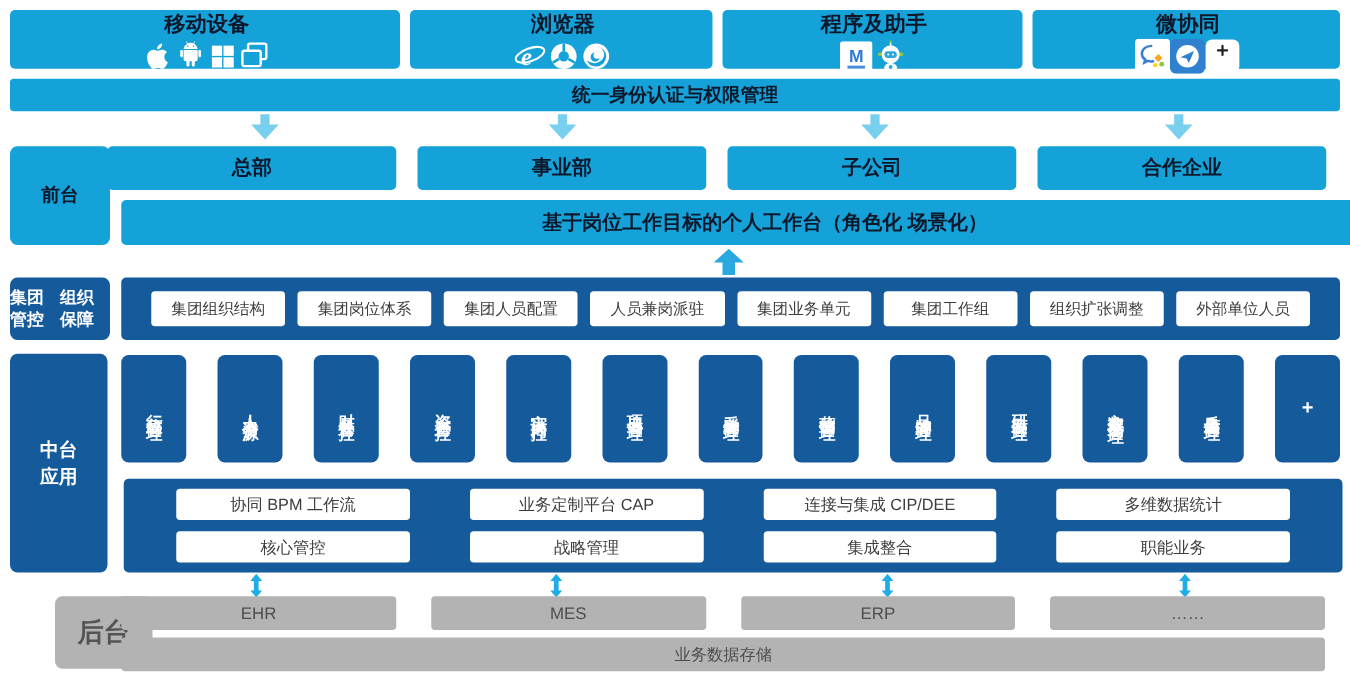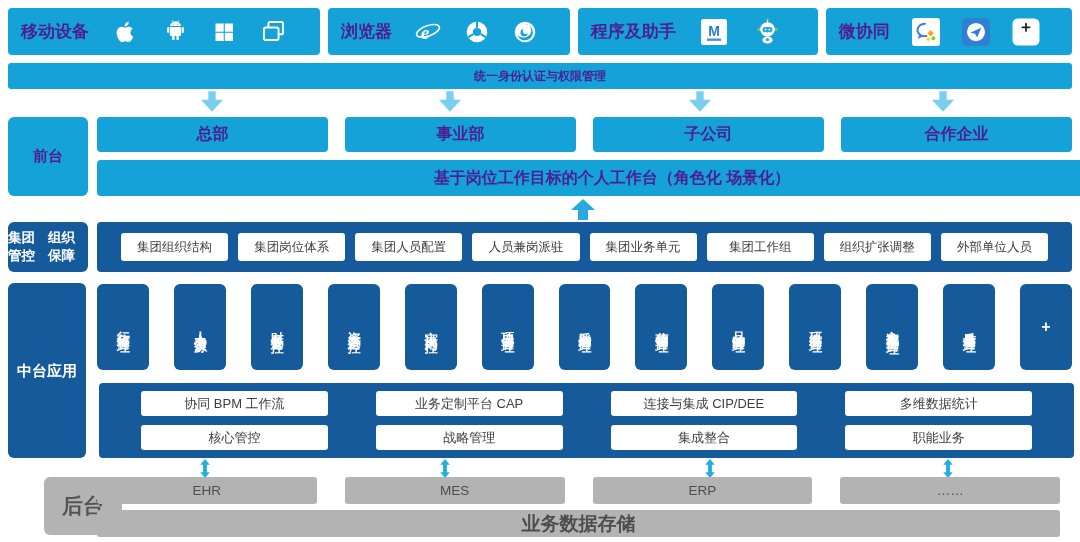--- a/index.html
+++ b/index.html
@@ -1,72 +1,72 @@
 <!DOCTYPE html>
 <html><head>
 <meta charset="utf-8">
 <style>
   html,body { margin:0; padding:0; background:#fff; }
   .canvas { position:relative; width:1080px; height:542px; background:#fff;
             font-family:"Liberation Sans", sans-serif; overflow:hidden; }
   .abs { position:absolute; box-sizing:border-box; }
-  .cyan { background:#14a2d8; color:#4c1d95; }
+  .cyan { background:#14a2d8; color:#0f172a;flex-direction:column; }
   .blue { background:#155a9b; color:#fff; }
   .grayb { background:#b3b3b3; color:#4d4d4d; }
   .center { display:flex; align-items:center; justify-content:center; }
 
   
   .access-row { left:8px; top:8px; width:1064px; height:47px; display:flex; gap:8px; }
   .access-group { border-radius:4px; display:flex; align-items:center; padding:0 10px 0 13px; }
   .access-label { font-weight:bold; font-size:17px; white-space:nowrap; }
   .access-icons { flex:1; display:flex; align-items:center; justify-content:space-evenly; }
   .w1{width:317px;} .w2{width:240px;} .w3{width:238px;} .w4{width:245px;}
 
   .identity-bar { left:8px; top:63px; width:1064px; height:26px; border-radius:3px;
-                  font-weight:bold; font-size:12px; }
+                  font-weight:bold; font-size:15px; }
 
   .front-side { left:8px; top:117px; width:80px; height:79px; border-radius:6px;
                 font-weight:bold; font-size:15px; }
-  .org-row { left:97px; top:117px; width:975px; height:35px; display:grid;
+  .org-row { left:86px; top:117px; width:975px; height:35px; display:grid;
              grid-template-columns:repeat(4,1fr); gap:17px; }
   .org-box { border-radius:4px; font-weight:bold; font-size:16px; display:flex;
              align-items:center; justify-content:center; }
   .workbench { left:97px; top:160px; width:1030px; height:36px; border-radius:4px;
                font-weight:bold; font-size:16px; }
 
   .gov-side { left:8px; top:222px; width:80px; height:50px; border-radius:6px;
               font-weight:bold; font-size:13.5px; line-height:1.35; flex-direction:row; }
   .gov-container { left:97px; top:222px; width:975px; height:50px; border-radius:4px; }
   .gov-grid { display:grid; grid-template-columns:repeat(8,1fr); gap:10px;
               padding:11px 24px; box-sizing:border-box; height:100%; }
   .white-box { background:#fff; border-radius:3px; display:flex; align-items:center;
                justify-content:center; color:#3d3d3d; font-size:12.5px; white-space:nowrap; }
 
   .mid-side { left:8px; top:283px; width:78px; height:175px; border-radius:6px;
-              font-weight:bold; font-size:15px; line-height:1.4; }
+              font-weight:bold; font-size:15px; line-height:1.4; flex-direction:column; }
   .apps-row { left:97px; top:284px; width:975px; height:86px; display:grid;
               grid-template-columns:repeat(13,1fr); gap:25px; }
   .vapp { border-radius:6px; display:flex; align-items:center; justify-content:center;
           writing-mode:vertical-rl; text-orientation:upright; font-weight:bold;
           font-size:13px; letter-spacing:3px; }
   .vapp.plus { writing-mode:horizontal-tb; letter-spacing:0; font-size:16px; }
 
   .platform-container { left:99px; top:383px; width:975px; height:75px; border-radius:4px; }
   .platform-grid { display:grid; grid-template-columns:repeat(4,1fr); gap:9px 48px;
                    padding:8px 42px; box-sizing:border-box; height:100%; }
   .platform-grid .white-box { font-size:13px; }
 
   .back-side { left:8px; top:477px; width:78px; height:58px; border-radius:6px;
                font-weight:bold; font-size:21px; color:#545454;margin-left:36px; }
   .sys-row { left:97px; top:477px; width:963px; height:27px; display:grid;
              grid-template-columns:repeat(4,1fr); gap:28px; }
   .sys-box { border-radius:3px; display:flex; align-items:center; justify-content:center;
              font-size:13.5px; }
   .storage-bar { left:97px; top:510px; width:963px; height:27px; border-radius:3px;
-                 font-size:19px;font-weight:bold; }
+                 font-size:13px; }
 
   .arrow-wrap { line-height:0; }
 </style>
 </head>
 <body>
 
 <div class="canvas">
 
   <div class="abs access-row">
     <div class="access-group cyan w1">

